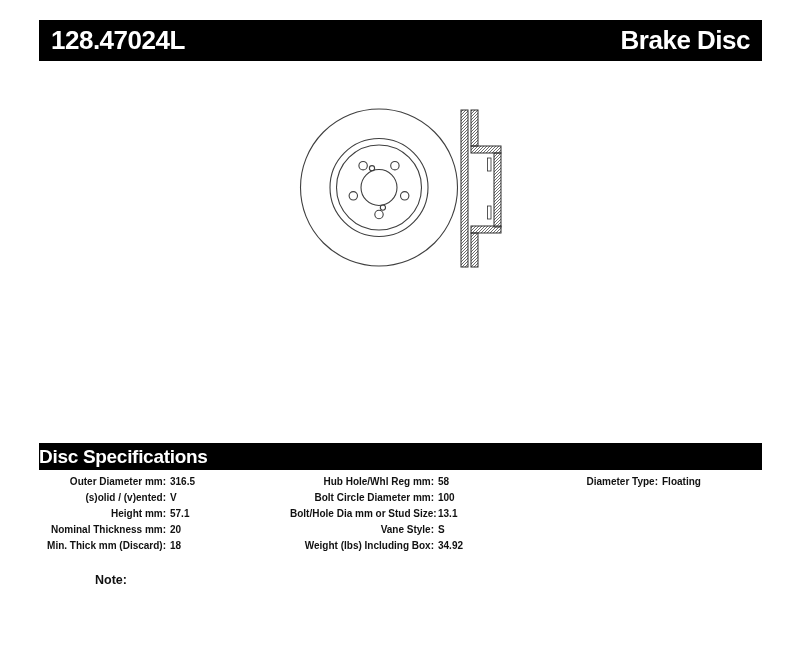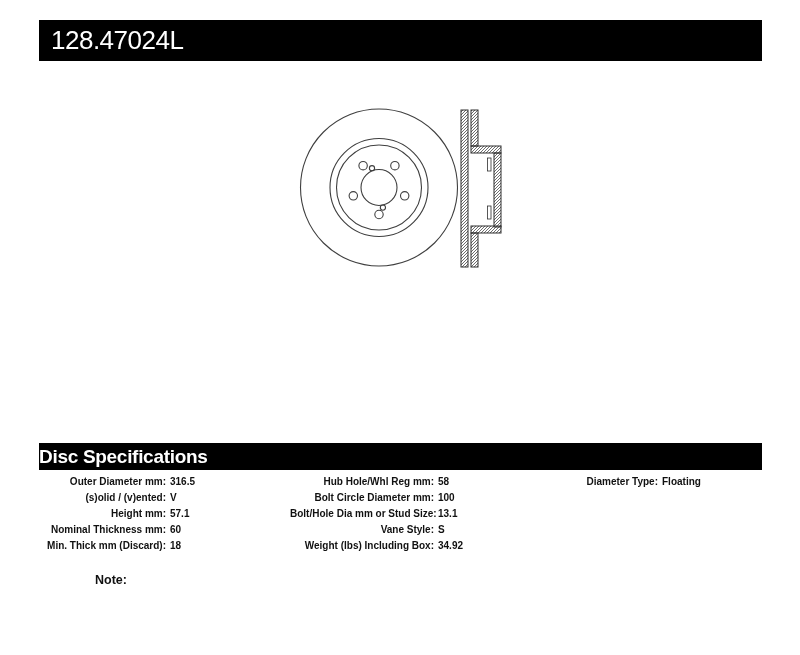--- a/index.html
+++ b/index.html
@@ -5,21 +5,21 @@
   html,body{margin:0;padding:0;background:#ffffff;}
   body{font-family:"Liberation Sans", sans-serif; -webkit-font-smoothing:antialiased;}
   .page{position:relative;width:800px;height:655px;background:#ffffff;overflow:hidden;}
 
   
   .top-bar{
     position:absolute;left:39px;top:20px;width:723px;height:41px;
     background:#000;color:#fff;display:flex;align-items:center;
     justify-content:space-between;padding:0 12px;box-sizing:border-box;
   }
-  .top-bar .part{font-size:26px;font-weight:normal;letter-spacing:-0.5px;}
+  .top-bar .part{font-size:26px;font-weight:bold;letter-spacing:-0.5px;}
   .top-bar .prod{font-size:26px;font-weight:bold;letter-spacing:-0.5px;}
 
   
   .drawing{position:absolute;left:285px;top:95px;width:230px;height:180px;}
 
   
   .spec-bar{
     position:absolute;left:39px;top:443px;width:723px;height:27px;
     background:#000;color:#fff;text-align:left;
     font-size:19px;font-weight:bold;line-height:27px;letter-spacing:-0.3px;
@@ -36,20 +36,21 @@
 
   .note{position:absolute;left:95px;top:573px;font-size:12.5px;font-weight:bold;color:#111;}
 </style>
 </head>
 <body>
 
 <div class="page">
 
   <div class="top-bar">
     <span class="part">128.47024L</span>
+    <span class="prod">Brake Disc</span>
   </div>
 
   <svg class="drawing" viewBox="285 95 230 180" xmlns="http://www.w3.org/2000/svg">
     <defs>
       <pattern id="hatch" width="3" height="3" patternUnits="userSpaceOnUse">
         <path d="M0,3 l3,-3" stroke="#2f2f2f" stroke-width="0.7"></path>
       </pattern>
     </defs>
 
     <g fill="none" stroke="#3f3f3f" stroke-width="1.1">
@@ -94,21 +95,21 @@
         <span class="val">V</span>
       </div>
 
       <div class="spec-row">
         <span class="lbl">Height mm:</span>
         <span class="val">57.1</span>
       </div>
 
       <div class="spec-row">
         <span class="lbl">Nominal Thickness mm:</span>
-        <span class="val">60</span>
+        <span class="val">20</span>
       </div>
 
       <div class="spec-row">
         <span class="lbl">Min. Thick mm (Discard):</span>
         <span class="val">18</span>
       </div>
     </div>
 
   <div class="spec-col col-mid">
 

